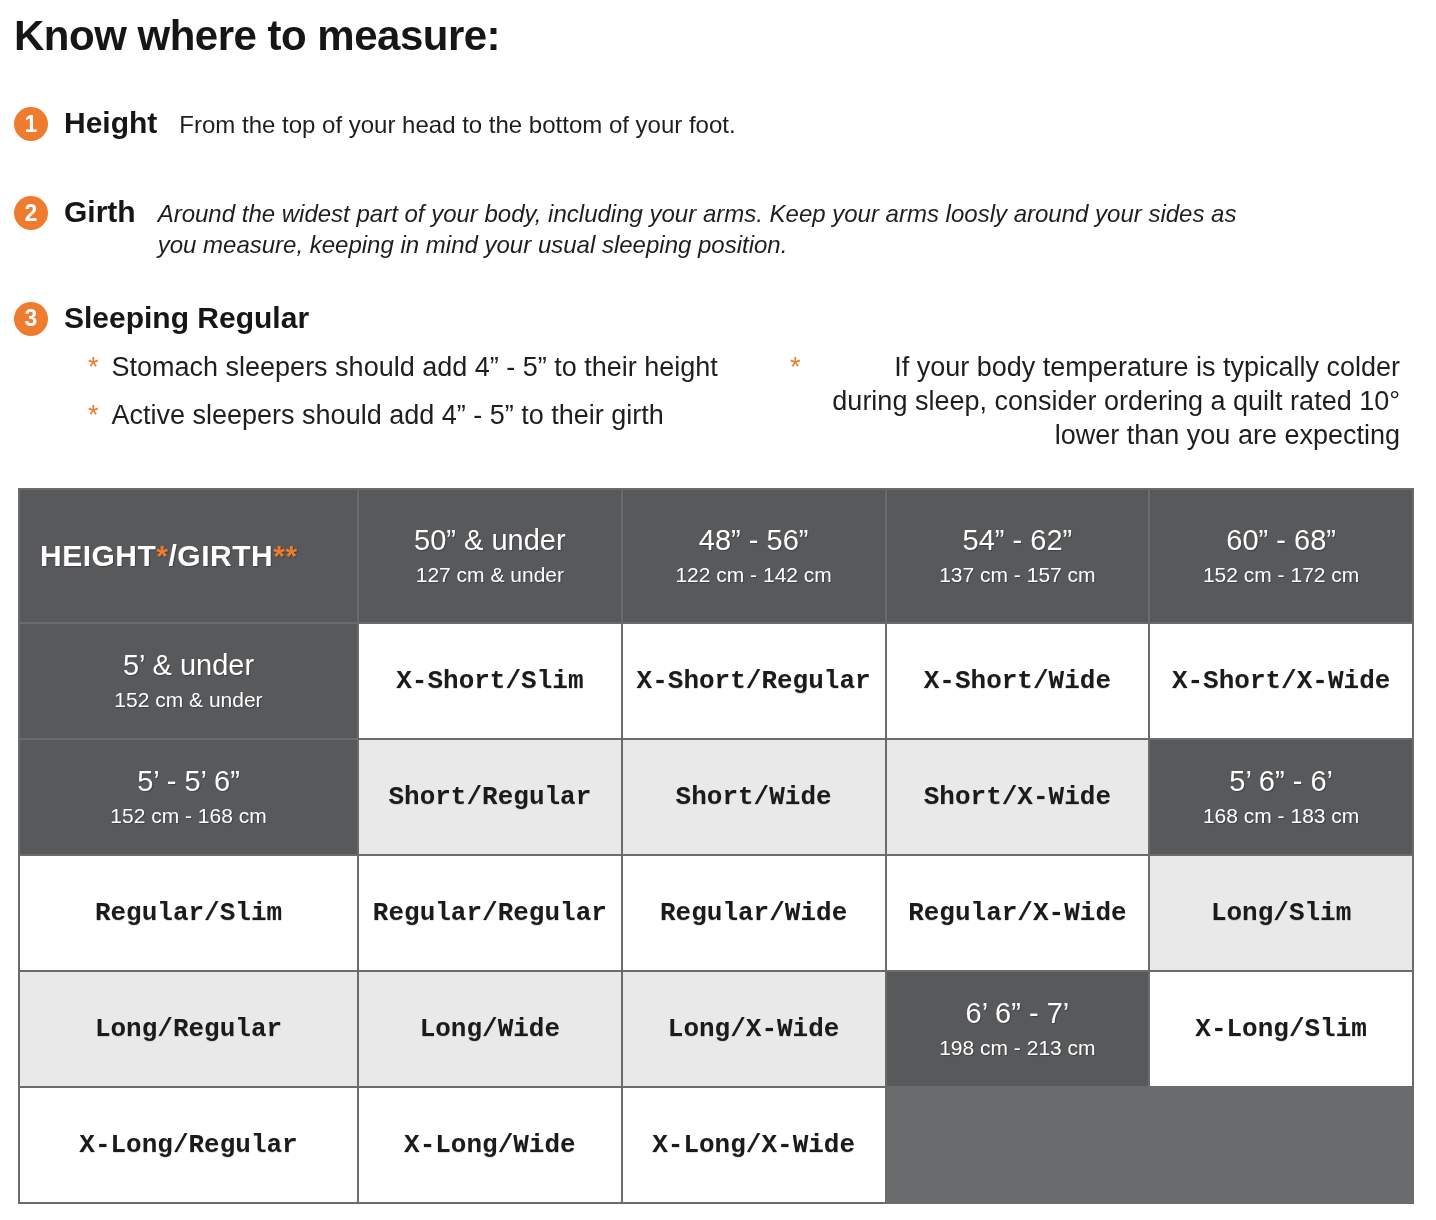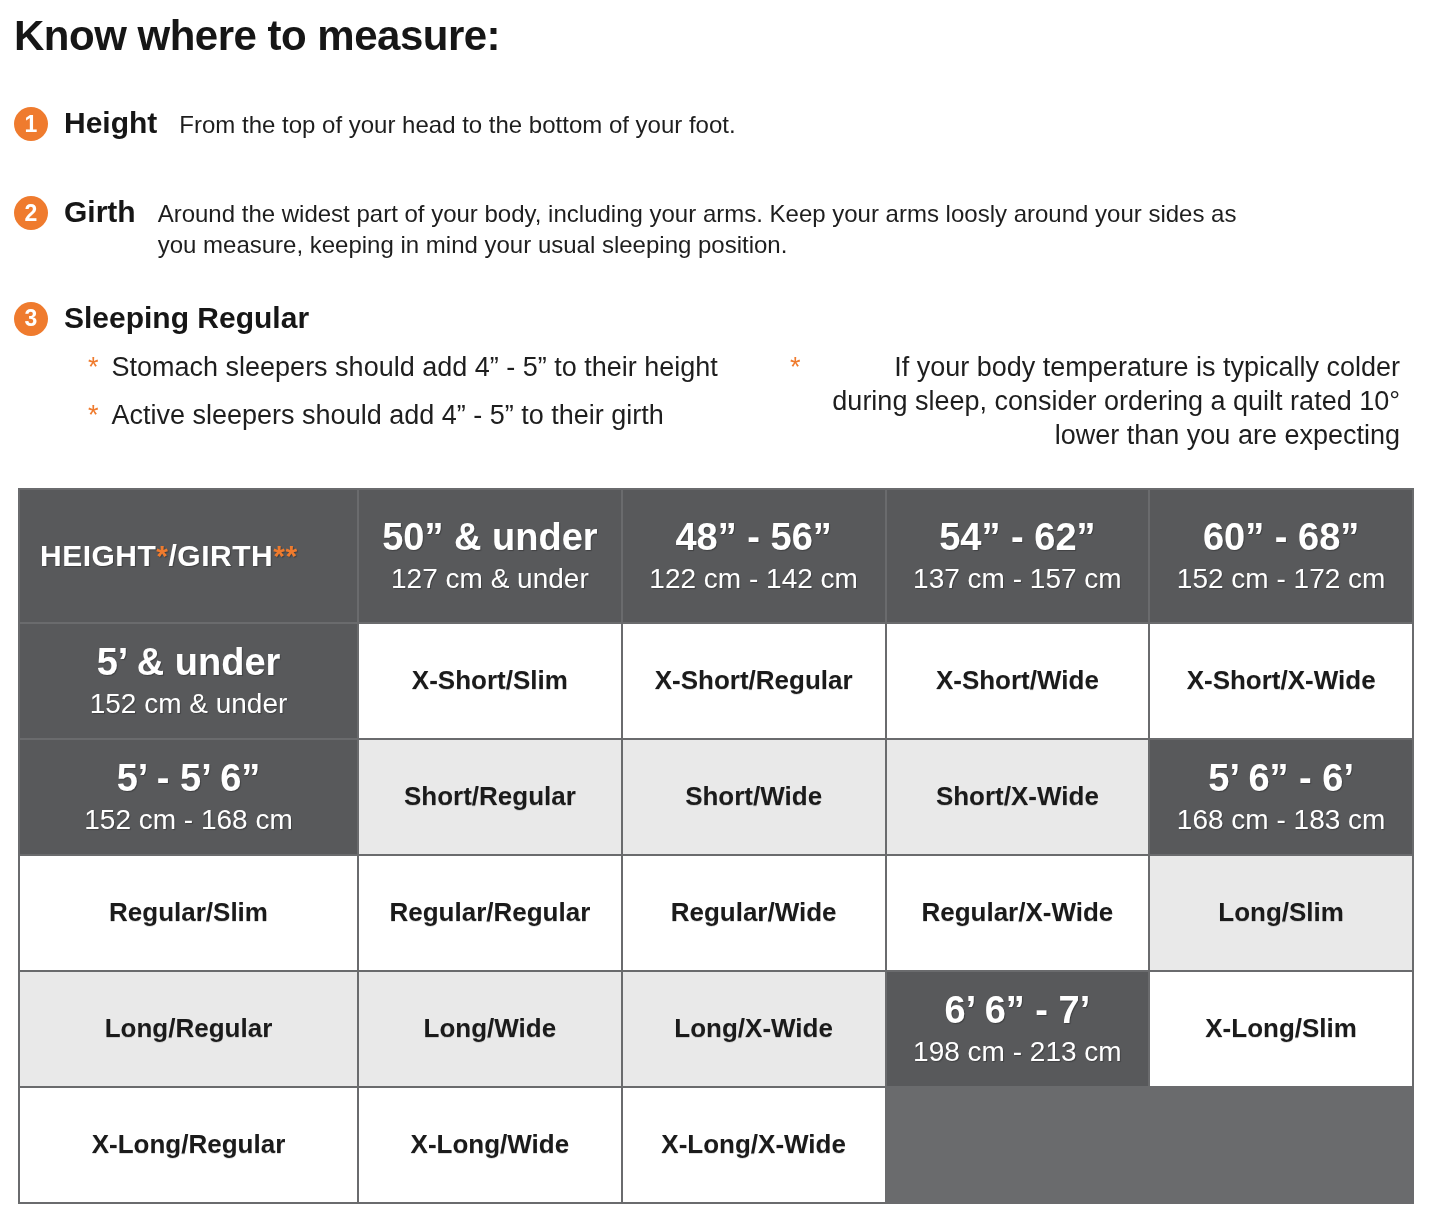--- a/index.html
+++ b/index.html
@@ -43,21 +43,21 @@
   .step-body{display:flex;align-items:baseline;}
   .step-label{
     font-size:30px;font-weight:bold;
     margin-right:22px;white-space:nowrap;
     color:#161616;
   }
   .step-desc{
     font-size:24px;line-height:1.31;
     color:#1e1e1e;
   }
-  .step-2 .step-desc{max-width:1095px;}
+  .step-2 .step-desc{max-width:1095px;font-style:italic;}
 
   .notes{display:flex;margin-top:14px;padding-left:74px;}
   .note-col-left{width:702px;}
   .note-col-right{width:610px;}
   .note{display:flex;align-items:flex-start;}
   .note + .note{margin-top:14px;}
   .note-marker{
     color:var(--orange);
     font-size:27px;line-height:1.26;
     margin-right:13px;
@@ -87,27 +87,28 @@
   }
   .corner{
     flex-direction:row;
     justify-content:flex-start;
     padding-left:20px;
     font-size:30px;font-weight:bold;
     letter-spacing:0.5px;
     white-space:pre;
   }
   .corner .ast{color:var(--orange);}
-  .l1{font-size:38px;font-weight:bold;line-height:1;}
-  .l2{font-size:28px;font-weight:normal;margin-top:9px;line-height:1;}
+  .l1{font-size:29px;font-weight:normal;line-height:1;}
+  .l2{font-size:21px;font-weight:normal;margin-top:9px;line-height:1;}
   .data{
     background:#fff;
     font-size:26px;font-weight:bold;
     color:var(--ink);
     text-shadow:0 1px 0 rgba(0,0,0,0.12);
+    font-family:Liberation Mono, monospace;
   }
   .data.alt{background:var(--alt);}
 </style>
 </head>
 <body>
 
 <div class="page">
 
   <h1 class="title">Know where to measure:</h1>
 

